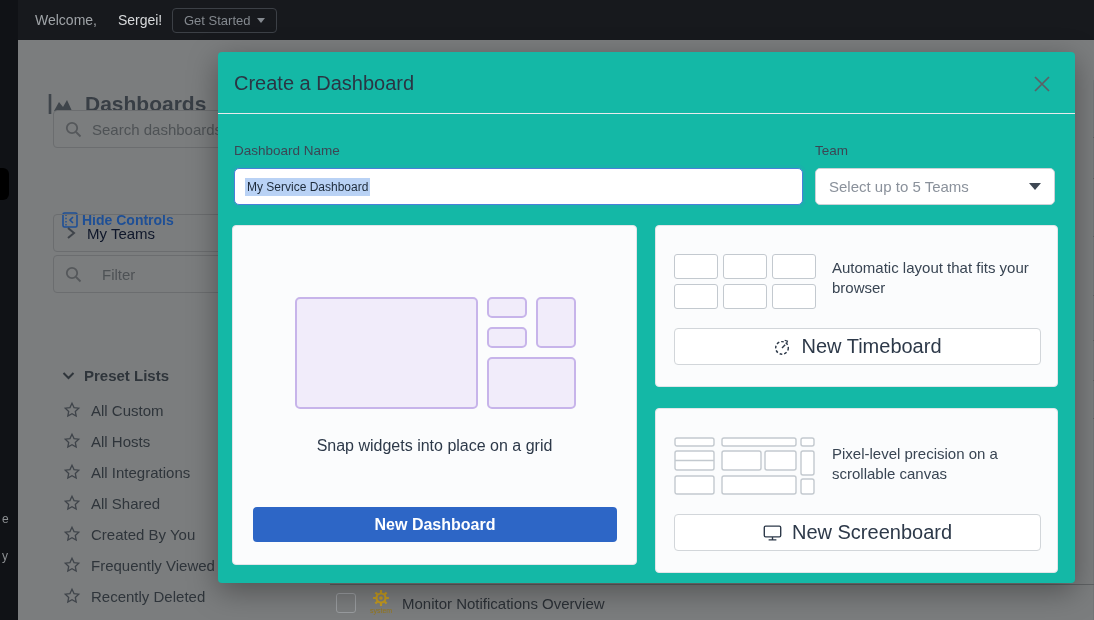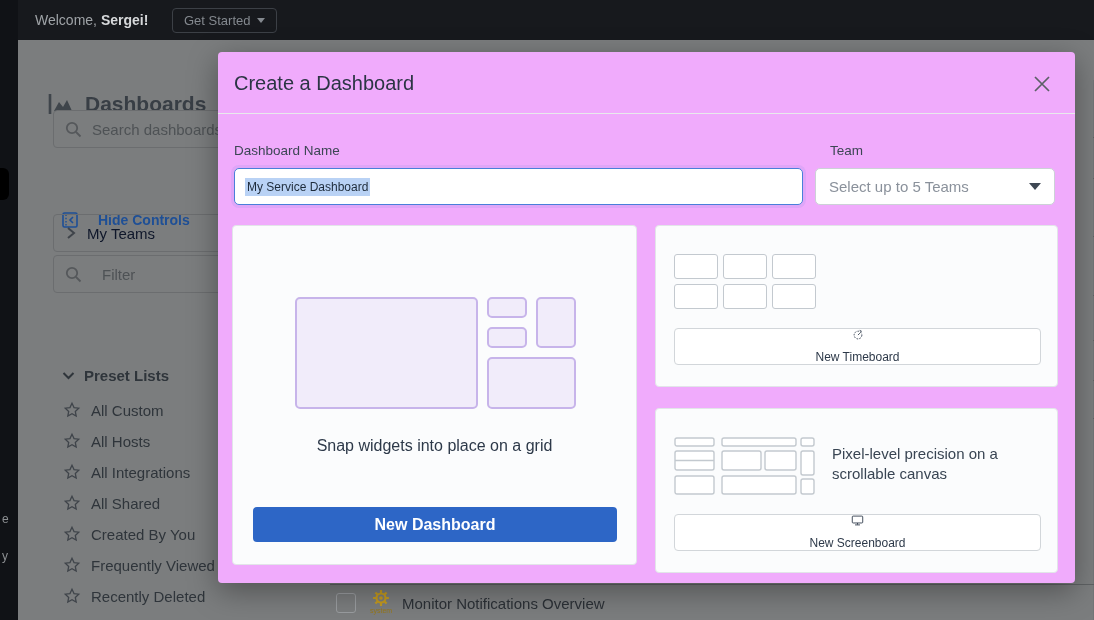--- a/index.html
+++ b/index.html
@@ -5,52 +5,52 @@
   * { margin:0; padding:0; box-sizing:border-box; }
   html,body { width:1094px; height:620px; }
   body {
     position:relative; overflow:hidden;
     font-family:"Liberation Sans","DejaVu Sans",sans-serif;
     background:#7b7d7e;
   }
   
   .topbar { position:absolute; left:0; top:0; width:1094px; height:40px; background:#17191d; z-index:5; }
   .welcome { position:absolute; left:35px; top:0; height:40px; line-height:40px; font-size:14px; color:#9fa3a7; }
-  .welcome b { color:#d7d9db; font-weight:700; }
+  .welcome b { color:#d7d9db; font-weight:400;margin-left:17px; }
   .getstarted { position:absolute; left:172px; top:8px; height:25px; padding:0 11px; border:1px solid #3c4046;
     border-radius:4px; color:#84898f; font-size:13px; display:flex; align-items:center; gap:7px; cursor:pointer; }
   .caret-dn { width:0; height:0; border-left:4px solid transparent; border-right:4px solid transparent; border-top:5px solid #84898f; }
   
   .leftstrip { position:absolute; left:0; top:0; width:18px; height:620px; background:#101216; z-index:6; }
   .leftstrip .notch { position:absolute; left:0; top:168px; width:9px; height:32px; background:#000; border-radius:0 6px 6px 0; }
   .leftstrip .frag { position:absolute; left:2px; font-size:12px; color:#8c8f92; }
   
   .page { position:absolute; left:18px; top:40px; width:1076px; height:580px; background:#7b7d7e; z-index:1; }
   .pagetitle { position:absolute; left:30px; top:52px; display:flex; align-items:center; gap:11px; color:#3a4046; }
   .pagetitle .txt { font-size:21px; font-weight:600; color:#383e45; }
   .sbox { position:absolute; left:35px; width:302px; height:38px; border:1px solid #6b6d6f; border-radius:4px;
     display:flex; align-items:center; gap:10px; padding:0 11px; color:#4e5255; font-size:15px; }
-  .hidecontrols { position:absolute; left:44px; top:172px; display:flex; align-items:center; gap:20px;
+  .hidecontrols { position:absolute; left:44px; top:172px; display:flex; align-items:center; gap:4px;
     color:#1e4f96; font-size:14px; font-weight:600; cursor:pointer; }
   .presethdr { position:absolute; left:44px; top:327px; display:flex; align-items:center; gap:9px;
     font-size:15px; font-weight:700; color:#2f353b; cursor:pointer; }
   .presetlist { position:absolute; left:45px; top:360px; display:flex; flex-direction:column; gap:11px; }
   .presetitem { height:20px; display:flex; align-items:center; gap:10px; font-size:15px; color:#2f353b;
     white-space:nowrap; cursor:pointer; }
   
   .rightstrip { position:absolute; left:1075px; top:40px; width:19px; height:580px; background:#737577; }
   .rline { position:absolute; left:0; width:19px; height:1px; background:#606264; }
   
   .rowsep { position:absolute; left:312px; top:544px; width:764px; height:1px; background:#5e6163; }
   .chkbox { position:absolute; left:318px; top:553px; width:20px; height:20px; border:1.5px solid #9a9da0; border-radius:3px; cursor:pointer; }
   .rowicon { position:absolute; left:352px; top:548px; width:22px; text-align:center; }
   .rowicon .cap { font-size:7px; color:#97781a; display:block; margin-top:-1px; }
   .rowtitle { position:absolute; left:384px; top:555px; font-size:15px; color:#2b3036; cursor:pointer; }
   
-  .modal { position:absolute; left:218px; top:52px; width:857px; height:531px; background:#f0abfc; border-radius:4px;
+  .modal { position:absolute; left:218px; top:52px; width:857px; height:531px; background:#14b8a6; border-radius:4px;
     box-shadow:0 8px 30px rgba(0,0,0,.35); z-index:10; }
   .mtitle { position:absolute; left:16px; top:20px; font-size:20px; font-weight:500; color:#2b3544; }
   .mclose { position:absolute; right:22px; top:21px; width:22px; height:22px; cursor:pointer; }
   .mdivider { position:absolute; left:0; top:61px; width:857px; height:1px; background:#e8eaec; }
   .flabel { position:absolute; top:91px; font-size:13.5px; color:#3c4654; }
   .nameinput { position:absolute; left:16px; top:116px; width:569px; height:37px; background:#fff;
     border:1.5px solid #4a7fd9; border-radius:5px; box-shadow:0 0 0 3px rgba(74,127,217,.10);
     display:flex; align-items:center; padding:0 10px; cursor:text; }
   .nameinput .sel { background:#b9d2f5; color:#1d2b3a; font-size:12px; padding:2px 2px; }
   .teamselect { position:absolute; left:597px; top:116px; width:240px; height:37px; border:1px solid #ccd1d7;
@@ -58,22 +58,22 @@
     color:#8a919b; font-size:15px; cursor:pointer; background:#fff; }
   .teamselect .caret { width:0; height:0; border-left:6px solid transparent; border-right:6px solid transparent; border-top:7px solid #3e4854; }
   .card { position:absolute; background:#fbfcfd; border:1px solid #e2e5e9; border-radius:4px; }
   .card-grid { left:14px; top:173px; width:405px; height:340px; }
   .card-time { left:437px; top:173px; width:403px; height:162px; }
   .card-screen { left:437px; top:348px; width:403px; height:165px;margin-top:8px; }
   .gridcaption { position:absolute; left:0; top:211px; width:100%; text-align:center; font-size:16px; color:#2d3949; }
   .btn-primary { position:absolute; left:20px; top:281px; width:364px; height:35px; background:#2d66c6; border:none;
     border-radius:4px; color:#fff; font-size:16px; font-weight:700; font-family:inherit; cursor:pointer; }
   .btn-light { position:absolute; left:18px; width:367px; height:37px; background:#fff; border:1px solid #d2d6da;
-    border-radius:4px; color:#2d3949; font-size:12px; font-family:inherit; cursor:pointer;
-    display:flex; align-items:center; justify-content:center; gap:10px;flex-direction:column; }
+    border-radius:4px; color:#2d3949; font-size:20px; font-family:inherit; cursor:pointer;
+    display:flex; align-items:center; justify-content:center; gap:10px; }
   .minigrid { position:absolute; left:18px; top:28px; display:grid; grid-template-columns:repeat(3,44px);
     grid-auto-rows:25px; gap:5px; }
   .minigrid div { background:#fff; border:1px solid #c3c9cf; border-radius:3px; }
   .cardtext { position:absolute; left:176px; width:215px; font-size:15px; color:#39455 3; color:#394553; line-height:1.35; }
   svg { display:block; }
 </style>
 </head>
 <body>
 
 <div class="page">
@@ -212,21 +212,21 @@
 </div>
 
 <div class="modal">
   <div class="mtitle">Create a Dashboard</div>
   <svg class="mclose" viewBox="0 0 22 22">
     <path d="M4 4l14 14M18 4L4 18" stroke="#5b6066" stroke-width="1.7" fill="none"></path>
   </svg>
   <div class="mdivider"></div>
 
   <div class="flabel" style="left:16px;">Dashboard Name</div>
-  <div class="flabel" style="left:612px;">Team</div>
+  <div class="flabel" style="left:597px;">Team</div>
 
   <div class="nameinput">
     <span class="sel">My Service Dashboard</span>
   </div>
 
   <div class="teamselect">
     <span>Select up to 5 Teams</span>
     <span class="caret"></span>
   </div>
 
@@ -246,20 +246,21 @@
 
   <div class="card card-time">
     <div class="minigrid">
       <div></div>
         <div></div>
         <div></div>
         <div></div>
         <div></div>
         <div></div>
     </div>
+    <div class="cardtext" style="top:32px;">Automatic layout that fits your browser</div>
     <button class="btn-light" style="top:102px;">
       <svg width="18" height="18" viewBox="0 0 20 20">
         <circle cx="10" cy="11" r="7" fill="none" stroke="#2d3949" stroke-width="1.6" stroke-dasharray="3 2.2"></circle>
         <path d="M10 11l3.5-3.5" stroke="#2d3949" stroke-width="1.6" fill="none"></path>
         <path d="M13 2.5l3 1-1 3" fill="none" stroke="#2d3949" stroke-width="1.4"></path>
       </svg>
       <span>New Timeboard</span>
     </button>
   </div>
 

